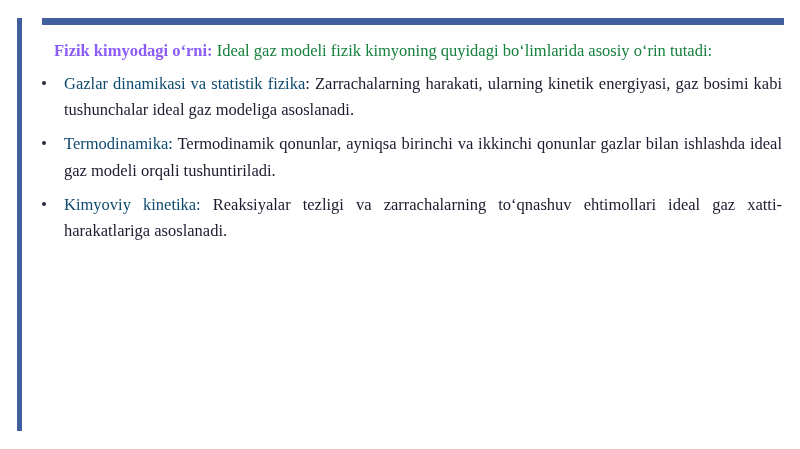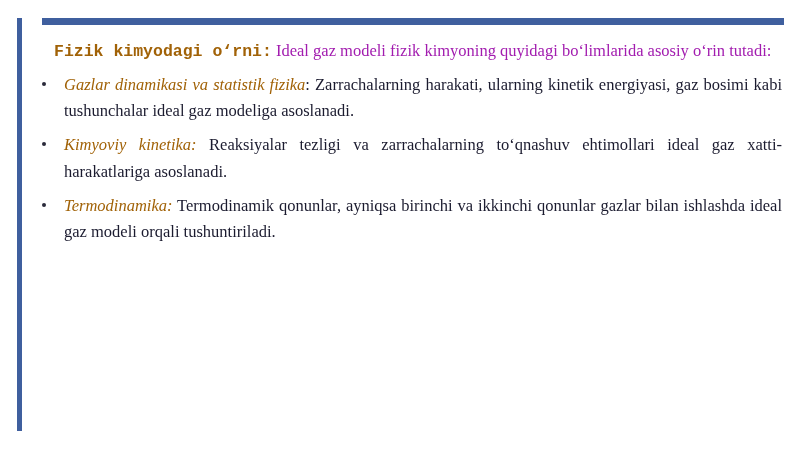--- a/index.html
+++ b/index.html
@@ -49,25 +49,24 @@
     line-height: 1.62;
     color: #1b1b2f;
     text-align: justify;
     margin: 0 0 6px 0;
   }
   .para.intro {
     text-indent: 20px;
   }
   .lead {
     font-weight: bold;
-    color: #a16207;
-    font-family: Liberation Mono, monospace;
+    color: #8b5cf6;
   }
   .blue {
-    color: #a21caf;
+    color: #15803d;
   }
   ul.bullets {
     list-style: none;
     margin: 4px 0 0 0;
     padding: 0;
   }
   ul.bullets > li {
     position: relative;
     padding-left: 30px;
     margin-bottom: 7px;
@@ -79,22 +78,21 @@
   ul.bullets > li .dot {
     position: absolute;
     left: 8px;
     top: 0.62em;
     width: 4px;
     height: 4px;
     background: #2a2a3a;
     border-radius: 50%;
   }
   .accent {
-    color: #a16207;
-    font-style: italic;
+    color: #0c4a6e;
   }
   .body-text {
     color: #1b1b2f;
   }
 </style>
 </head>
 <body>
 
 <div class="slide">
 
@@ -107,25 +105,25 @@
 
     <ul class="bullets">
 
       <li>
         <span class="dot"></span>
         <span class="accent">Gazlar dinamikasi va statistik fizika</span><span class="body-text">:</span><span class="body-text"> Zarrachalarning harakati, ularning kinetik energiyasi, gaz bosimi kabi tushunchalar ideal gaz modeliga asoslanadi.</span>
       </li>
 
       <li>
         <span class="dot"></span>
-        <span class="accent">Kimyoviy kinetika:</span><span class="body-text"></span><span class="body-text"> Reaksiyalar tezligi va zarrachalarning to‘qnashuv ehtimollari ideal gaz xatti-harakatlariga asoslanadi.</span>
+        <span class="accent">Termodinamika:</span><span class="body-text"></span><span class="body-text"> Termodinamik qonunlar, ayniqsa birinchi va ikkinchi qonunlar gazlar bilan ishlashda ideal gaz modeli orqali tushuntiriladi.</span>
       </li>
 
       <li>
         <span class="dot"></span>
-        <span class="accent">Termodinamika:</span><span class="body-text"></span><span class="body-text"> Termodinamik qonunlar, ayniqsa birinchi va ikkinchi qonunlar gazlar bilan ishlashda ideal gaz modeli orqali tushuntiriladi.</span>
+        <span class="accent">Kimyoviy kinetika:</span><span class="body-text"></span><span class="body-text"> Reaksiyalar tezligi va zarrachalarning to‘qnashuv ehtimollari ideal gaz xatti-harakatlariga asoslanadi.</span>
       </li>
 
 
     </ul>
 
   </div>
 </div>
 
 </body></html>

